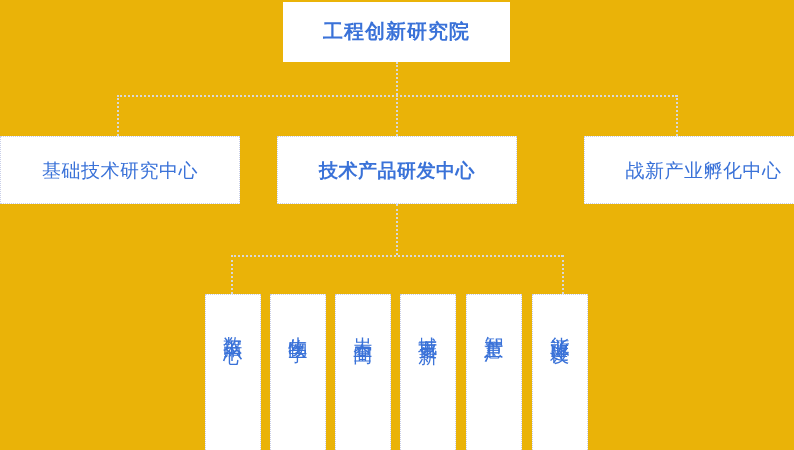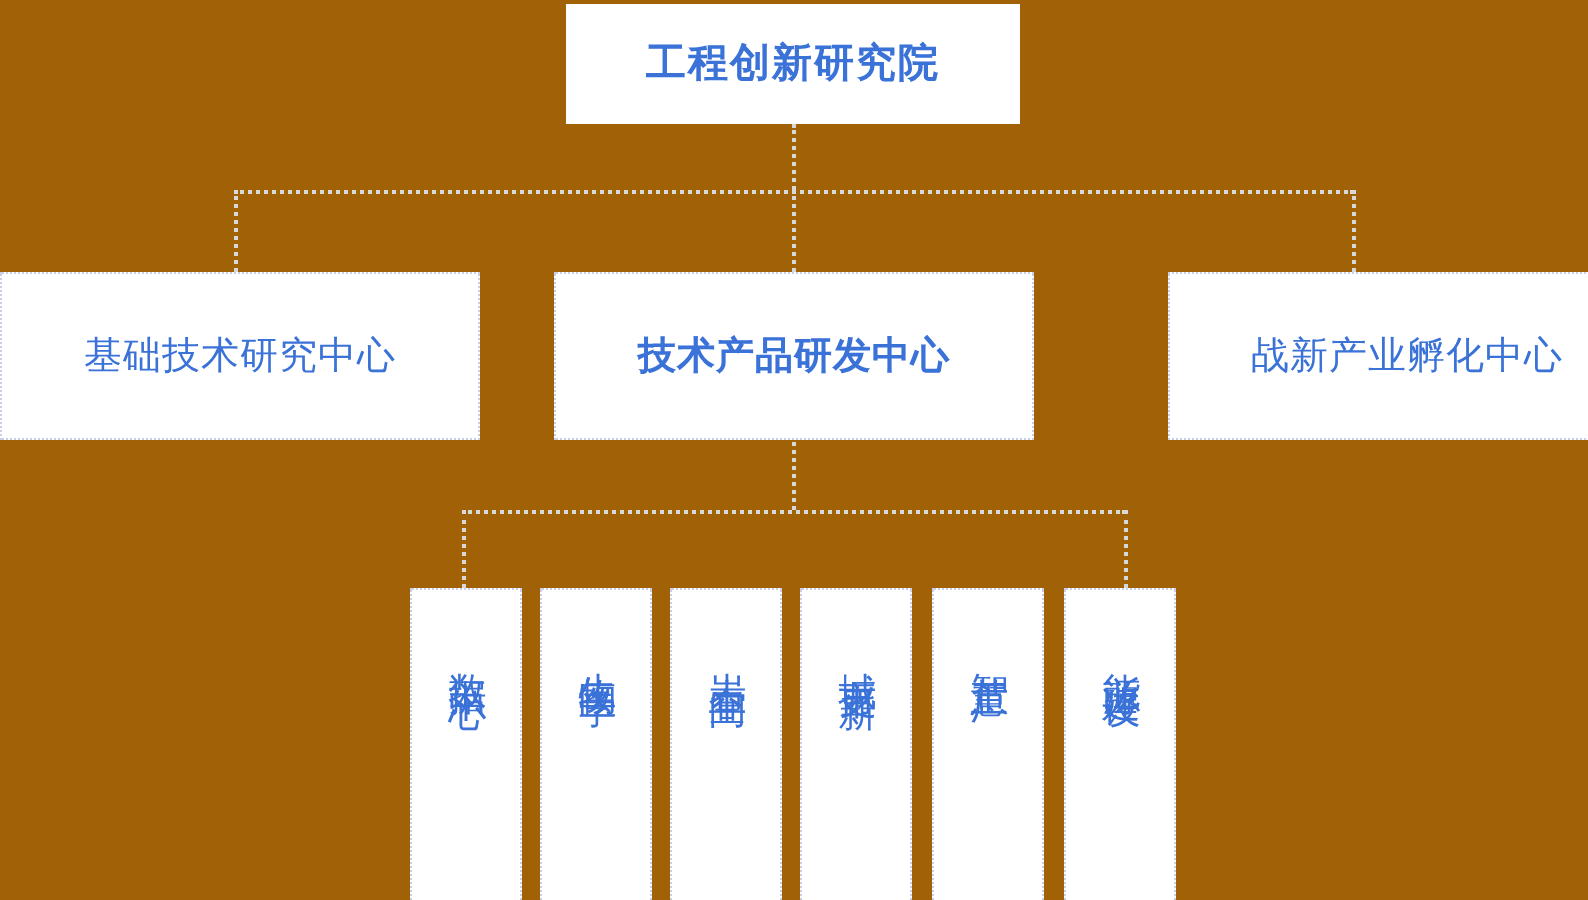--- a/index.html
+++ b/index.html
@@ -4,21 +4,21 @@
 <style>
   html, body {
     margin: 0;
     padding: 0;
     background: #000000;
   }
   #org-chart {
     position: relative;
     width: 794px;
     height: 450px;
-    background: #a16207;
+    background: #eab308;
     overflow: hidden;
     font-family: "DejaVu Sans", "Liberation Sans", sans-serif;
   }
 
   
   .node {
     position: absolute;
     background: #ffffff;
     border: 1px dotted #c9cfe8;
     box-sizing: border-box;
@@ -34,21 +34,21 @@
     top: 2px;
     width: 227px;
     height: 60px;
     font-size: 20px;
     font-weight: bold;
     letter-spacing: 1px;
     border: none;
   }
   .node-l2 {
     top: 136px;
-    height: 84px;
+    height: 68px;
     font-size: 19px;
     letter-spacing: 0.5px;
   }
   .node-l2.pos-left   { left: 0px;   width: 240px; }
   .node-l2.pos-center { left: 277px; width: 240px; font-weight: bold; }
   .node-l2.pos-right  { left: 584px; width: 239px; }
 
   .node-l3 {
     top: 294px;
     height: 160px;

